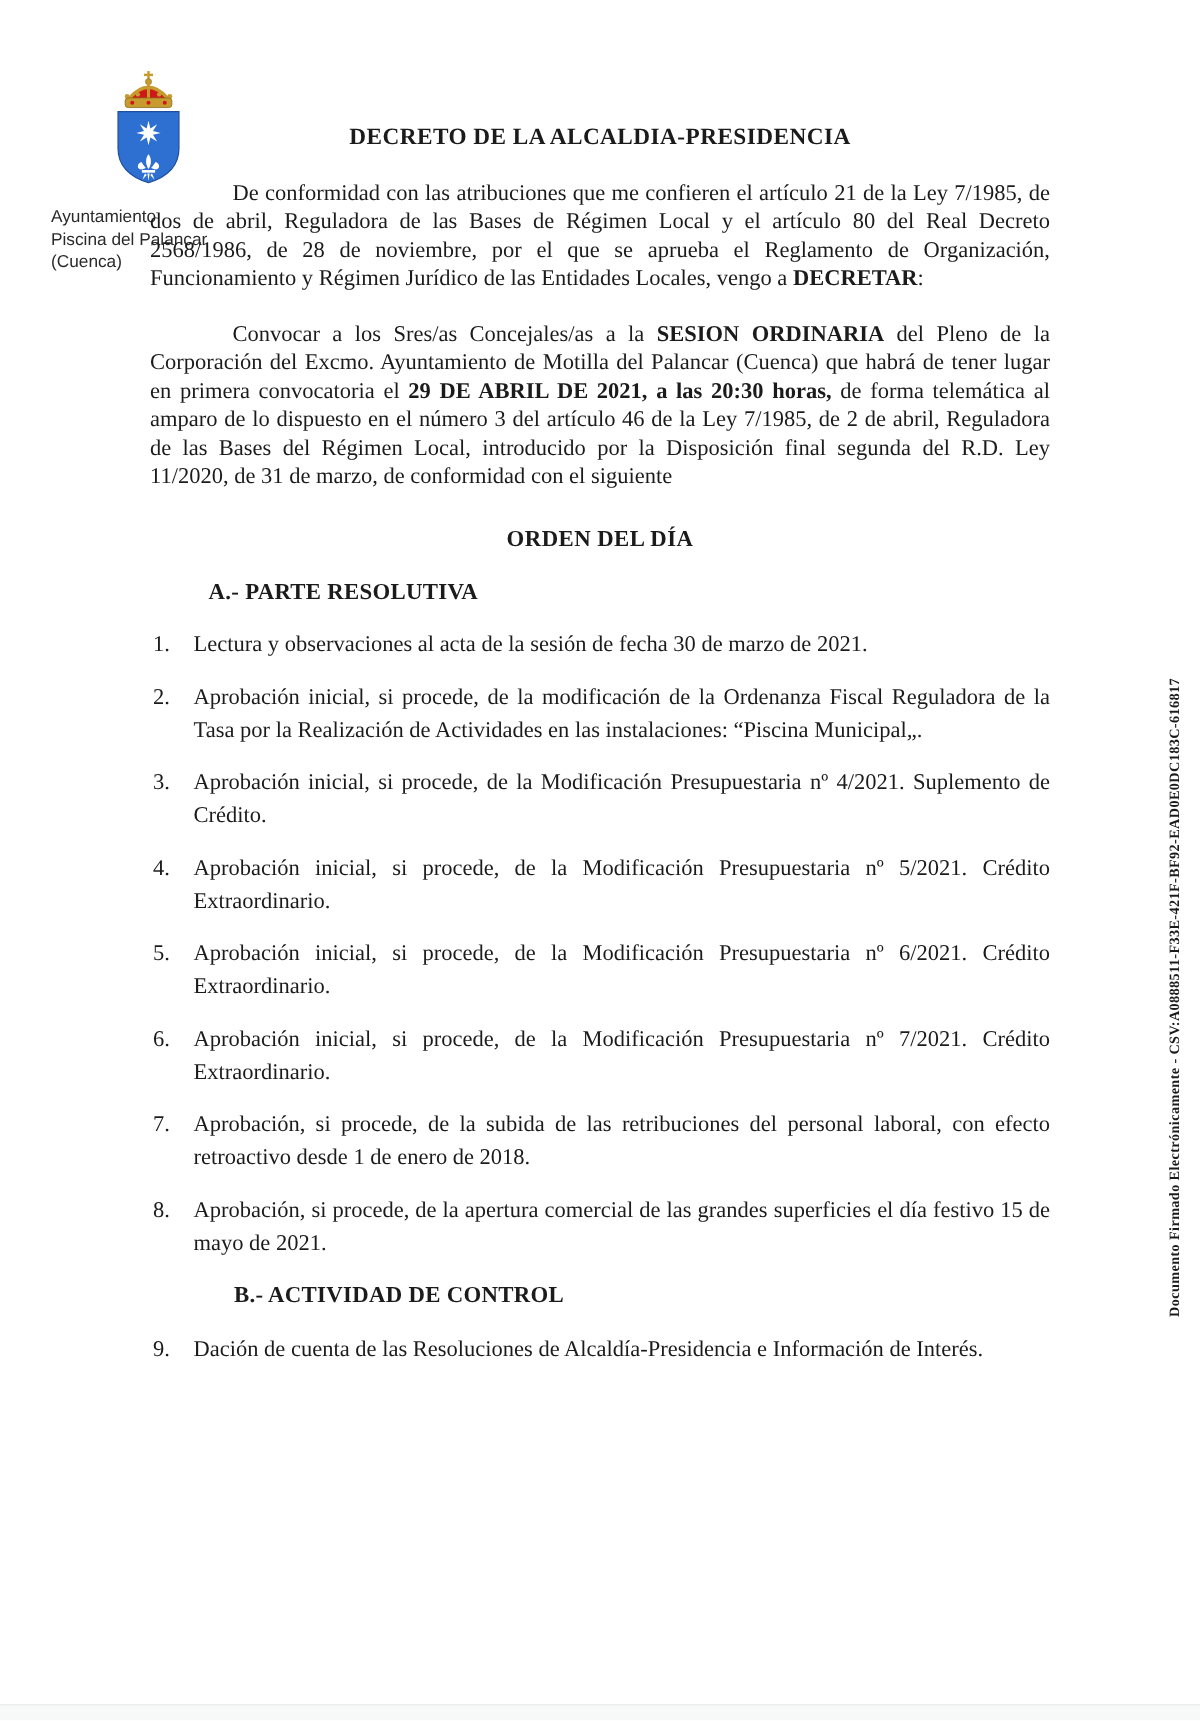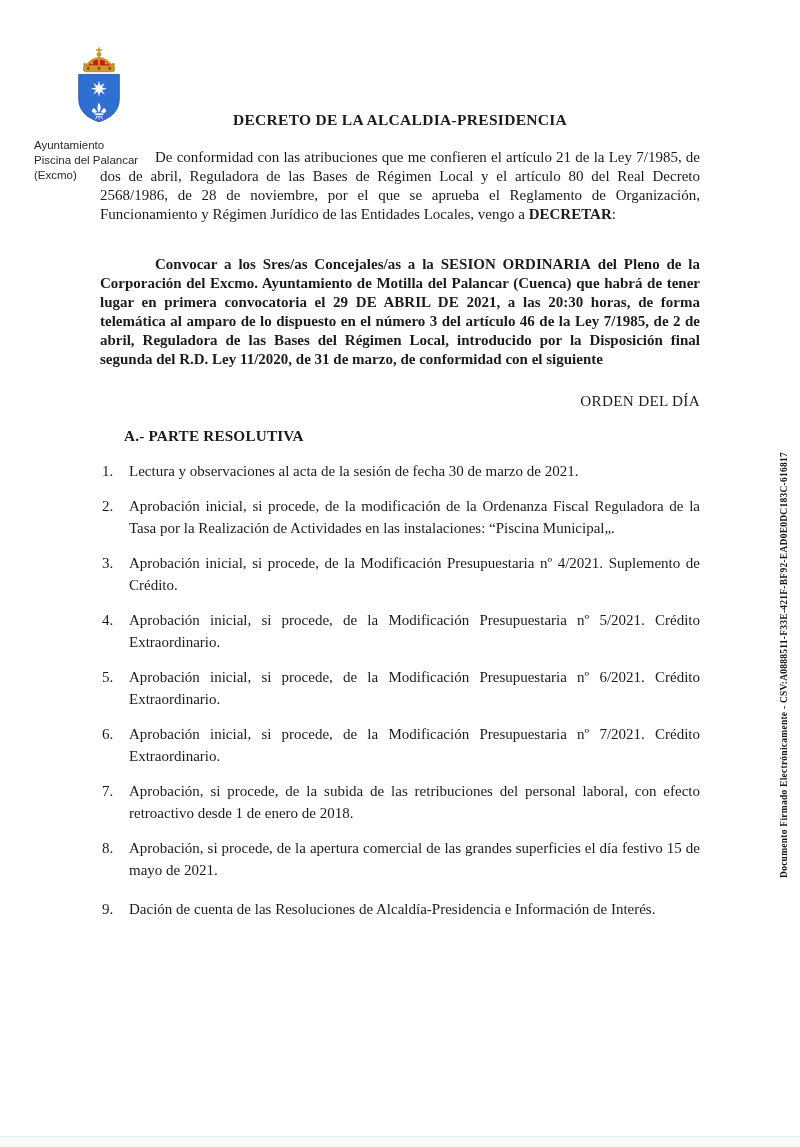--- a/index.html
+++ b/index.html
@@ -31,50 +31,50 @@
 
   
   .content {
     position: absolute;
     left: 100px;
     top: 0;
     width: 600px;
   }
   .doc-title {
     margin: 0;
-    padding-top: 110px;
+    padding-top: 82px;
     text-align: center;
     font-size: 15.5px;
     font-weight: bold;
     letter-spacing: 0.3px;
     line-height: 20px;
   }
   .para {
     margin: 0;
     text-align: justify;
     text-indent: 55px;
     font-size: 15px;
     line-height: 19px;
   }
   .para-1 { margin-top: 18px; }
-  .para-2 { margin-top: 31px; font-weight: bold; }
+  .para-2 { margin-top: 18px; }
   .h-orden {
     margin: 23px 0 0 0;
-    text-align: right;
+    text-align: center;
     font-size: 15.2px;
-    font-weight: normal;
+    font-weight: bold;
     letter-spacing: 0.3px;
   }
   .h-section {
     margin: 17px 0 0 0;
     font-size: 15.2px;
     font-weight: bold;
     letter-spacing: 0.2px;
   }
-  .h-a { margin-left: 24px; }
+  .h-a { margin-left: 39px; }
   .h-b { margin-left: 56px; margin-top: 14px; }
 
   .agenda { margin-top: 15px; }
   .agenda-b { margin-top: 16px; }
   .agenda-item {
     display: flex;
     margin-bottom: 12px;
     font-size: 15px;
     line-height: 22.5px;
   }
@@ -148,21 +148,21 @@
         <path d="M57,91.5 C61.5,93 62,98.5 56.5,99 L52.5,97.5 C54.5,95.5 55.5,93.5 57,91.5 Z"></path>
         <rect x="43.5" y="99.5" width="13" height="2.6"></rect>
         <path d="M46.5,103 L44,109 L48.3,104.5 Z"></path>
         <path d="M48.9,103 L50,110 L51.1,103 Z"></path>
         <path d="M53.5,103 L56,109 L51.7,104.5 Z"></path>
       </g>
     </svg>
     <div class="logo-caption">
       <div>Ayuntamiento</div>
       <div>Piscina del Palancar</div>
-      <div>(Excmo)</div>
+      <div>(Cuenca)</div>
     </div>
   </div>
 
   <div class="content">
 
     <h1 class="doc-title">DECRETO DE LA ALCALDIA-PRESIDENCIA</h1>
 
     <p class="para para-1"><span>De conformidad con las atribuciones que me confieren el artículo 21 de la Ley 7/1985, de dos de abril, Reguladora de las Bases de Régimen Local y el artículo 80 del Real Decreto 2568/1986, de 28 de noviembre, por el que se aprueba el Reglamento de Organización, Funcionamiento y Régimen Jurídico de las Entidades Locales, vengo a </span><b>DECRETAR</b><span>:</span></p>
 
     <p class="para para-2"><span>Convocar a los Sres/as Concejales/as a la </span><b>SESION ORDINARIA</b><span> del Pleno de la Corporación del Excmo. Ayuntamiento de Motilla del Palancar (Cuenca) que habrá de tener lugar en primera convocatoria el </span><b>29 DE ABRIL DE 2021, a las 20:30 horas,</b><span> de forma telemática al amparo de lo dispuesto en el número 3 del artículo 46 de la Ley 7/1985, de 2 de abril, Reguladora de las Bases del Régimen Local, introducido por la Disposición final segunda del R.D. Ley 11/2020, de 31 de marzo, de conformidad con el siguiente</span></p>
@@ -199,20 +199,21 @@
       <div class="agenda-item">
         <span class="num">7.</span>
         <span class="txt">Aprobación, si procede, de la subida de las retribuciones del personal laboral, con efecto retroactivo desde 1 de enero de 2018.</span>
       </div>
       <div class="agenda-item">
         <span class="num">8.</span>
         <span class="txt">Aprobación, si procede, de la apertura comercial de las grandes superficies el día festivo 15 de mayo de 2021.</span>
       </div>
     </div>
 
+    <h3 class="h-section h-b">B.- ACTIVIDAD DE CONTROL</h3>
 
     <div class="agenda agenda-b">
       <div class="agenda-item">
         <span class="num">9.</span>
         <span class="txt">Dación de cuenta de las Resoluciones de Alcaldía-Presidencia e Información de Interés.</span>
       </div>
     </div>
 
   </div>
 

